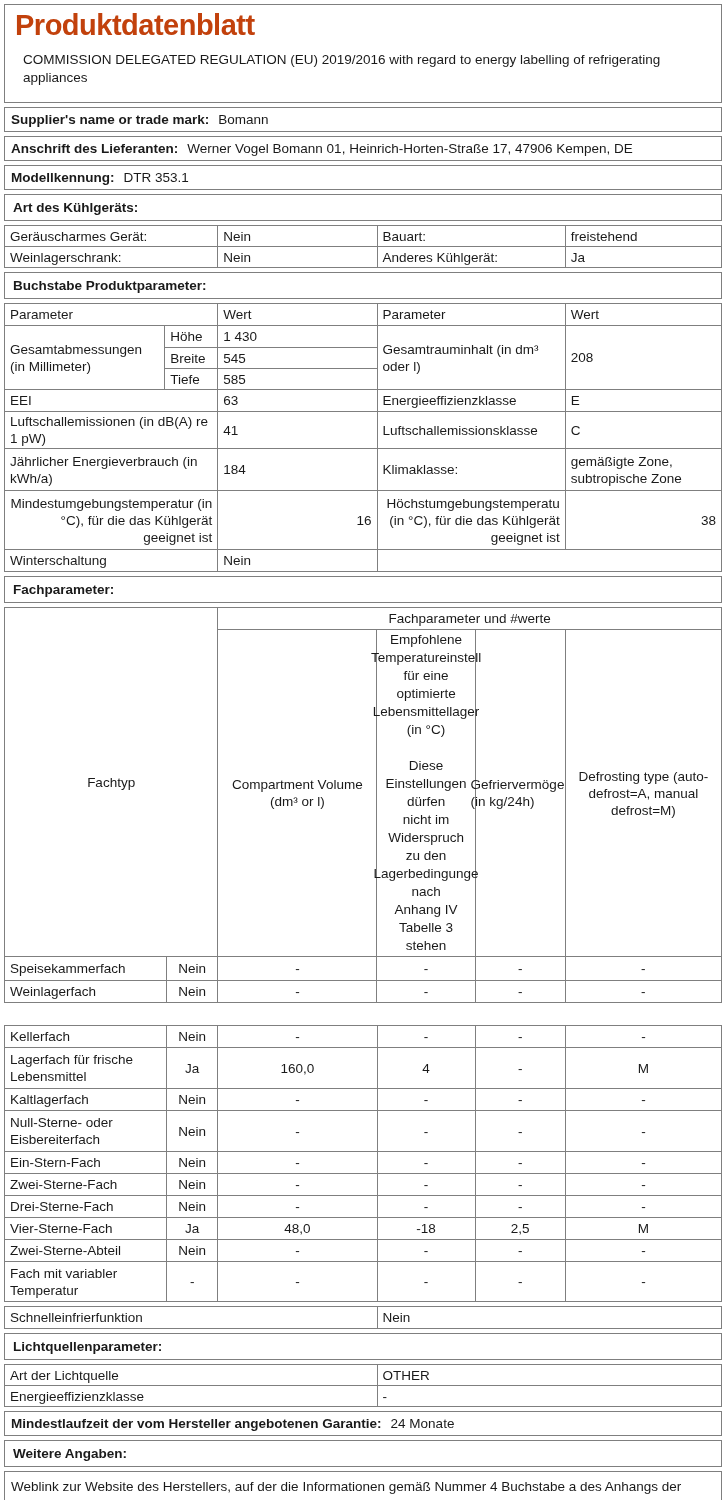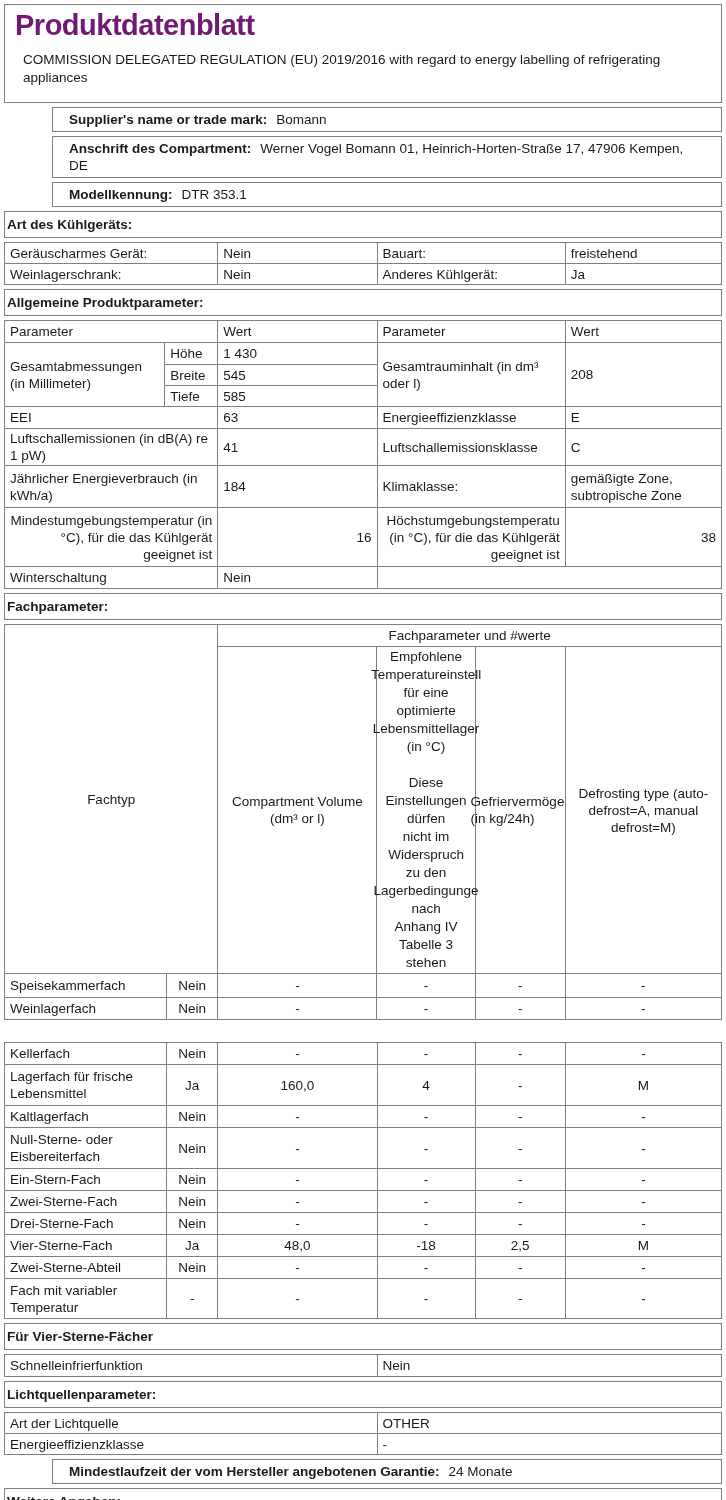--- a/index.html
+++ b/index.html
@@ -11,28 +11,28 @@
   }
   .page{padding:4px 4px 2px 4px;}
   .blk{margin-bottom:4px;}
   .box{border:1px solid #7f7f7f;background:#fff;}
   .title-box{padding:3px 10px 7px 10px;}
   .title{
     margin:0 0 3px 0;
     font-size:29px;
     line-height:35px;
     font-weight:bold;
-    color:#701a75;
+    color:#c2410c;
     letter-spacing:-0.5px;
   }
   .regulation{margin:8px;line-height:18px;}
-  .kv{padding:3px 16px;line-height:17px;margin-left:48px;}
+  .kv{padding:3px 6px;line-height:17px;}
   .lbl{font-weight:bold;}
   .val{margin-left:9px;}
-  .heading{padding:4px 2px;font-weight:bold;line-height:17px;}
+  .heading{padding:4px 8px;font-weight:bold;line-height:17px;}
   table.tbl{
     border-collapse:collapse;
     table-layout:fixed;
     width:718px;
   }
   .tbl td{
     border:1px solid #7f7f7f;
     padding:1px 5px;
     vertical-align:middle;
     line-height:17px;
@@ -55,21 +55,21 @@
   <section class="box blk title-box">
     <h1 class="title">Produktdatenblatt</h1>
     <p class="regulation">COMMISSION DELEGATED REGULATION (EU) 2019/2016 with regard to energy labelling of refrigerating appliances</p>
   </section>
 
   <section class="box blk kv">
     <span class="lbl">Supplier's name or trade mark:</span><span class="val">Bomann</span>
   </section>
 
   <section class="box blk kv">
-    <span class="lbl">Anschrift des Compartment:</span><span class="val">Werner Vogel Bomann 01, Heinrich-Horten-Straße 17, 47906 Kempen, DE</span>
+    <span class="lbl">Anschrift des Lieferanten:</span><span class="val">Werner Vogel Bomann 01, Heinrich-Horten-Straße 17, 47906 Kempen, DE</span>
   </section>
 
   <section class="box blk kv">
     <span class="lbl">Modellkennung:</span><span class="val">DTR 353.1</span>
   </section>
 
   <section class="box blk heading">Art des Kühlgeräts:</section>
 
   <table class="tbl blk">
     <colgroup>
@@ -87,21 +87,21 @@
     </tr>
     <tr class="h21">
       <td>Weinlagerschrank:</td>
       <td>Nein</td>
       <td>Anderes Kühlgerät:</td>
       <td>Ja</td>
     </tr>
   </tbody>
     </table>
 
-  <section class="box blk heading">Allgemeine Produktparameter:</section>
+  <section class="box blk heading">Buchstabe Produktparameter:</section>
 
   <table class="tbl blk">
     <colgroup>
         <col style="width:160px">
         <col style="width:53px">
         <col style="width:159px">
         <col style="width:188px">
         <col style="width:156px">
       </colgroup>
     <tbody>
@@ -309,21 +309,20 @@
       <td>Fach mit variabler Temperatur</td>
       <td class="c">-</td>
       <td class="c">-</td>
       <td class="c">-</td>
       <td class="c">-</td>
       <td class="c">-</td>
     </tr>
   </tbody>
     </table>
 
-  <section class="box blk heading">Für Vier-Sterne-Fächer</section>
 
   <table class="tbl blk">
     <colgroup>
         <col style="width:372px">
         <col style="width:344px">
       </colgroup>
     <tbody>
         <tr class="h22">
       <td>Schnelleinfrierfunktion</td>
       <td>Nein</td>

